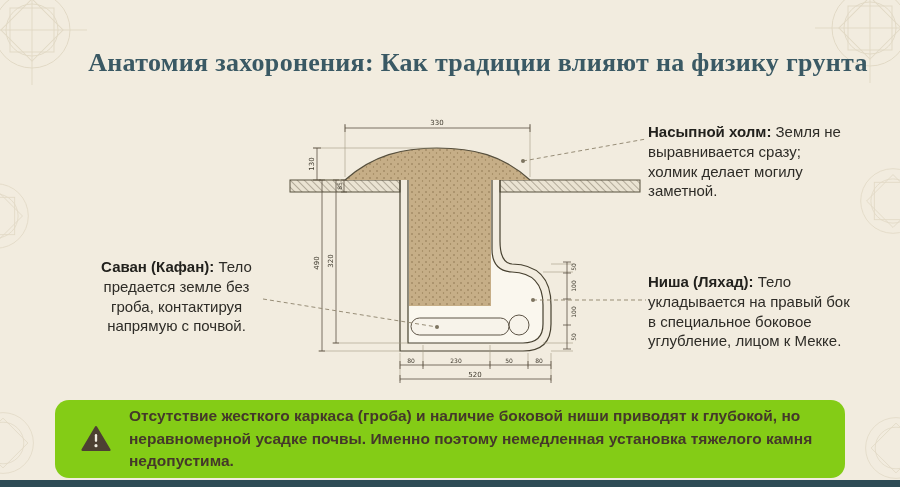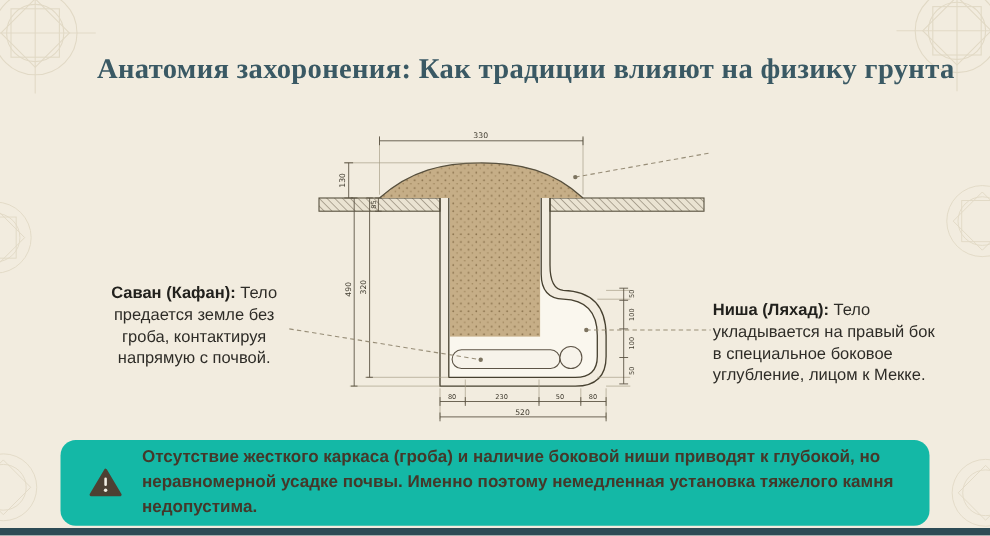--- a/index.html
+++ b/index.html
@@ -23,21 +23,21 @@
     font-size:15px; line-height:1.32; color:#2e2c27;
   }
   .callout p{ margin:0; }
   .callout .term{ font-weight:700; color:#22211d; }
   .callout-left{ text-align:center; }
   .drawing{ position:absolute; left:95px; top:113px; z-index:1; }
   .dim{ font:7px "DejaVu Sans", sans-serif; fill:#3f3a2e; }
   .dim-sm{ font:6px "DejaVu Sans", sans-serif; fill:#3f3a2e; }
   .banner{
     position:absolute; left:55px; top:400px; width:790px; height:78px;
-    background:#14b8a6; border-radius:14px;
+    background:#84cc16; border-radius:14px;
     display:flex; align-items:center; gap:18px;
     padding:0 26px; box-sizing:border-box;
     z-index:2;
   }
   .banner-text{
     font-size:15.5px; font-weight:700; color:#44382a; line-height:1.45;
     max-width:690px;
   }
   .footer-bar{
     position:absolute; left:0; bottom:0; width:900px; height:7px;
@@ -170,20 +170,24 @@
       <path d="M438,187 L551,187"></path>
       <path d="M168,186 L342,214"></path>
     </g>
     <g fill="#7d7460">
       <circle cx="428" cy="48" r="2"></circle>
       <circle cx="438" cy="187" r="2"></circle>
       <circle cx="342" cy="214" r="2"></circle>
     </g>
   </svg>
 
+  <div class="callout" style="left:648px; top:122px; width:205px;">
+    <p><b class="term">Насыпной холм:</b>
+<span>Земля не выравнивается сразу; холмик делает могилу заметной.</span></p>
+  </div>
 
   <div class="callout callout-left" style="left:95px; top:257px; width:163px;">
     <p><b class="term">Саван (Кафан):</b>
 <span>Тело предается земле без гроба, контактируя напрямую с почвой.</span></p>
   </div>
 
   <div class="callout" style="left:648px; top:272px; width:205px;">
     <p><b class="term">Ниша (Ляхад):</b>
 <span>Тело укладывается на правый бок в специальное боковое углубление, лицом к Мекке.</span></p>
   </div>

